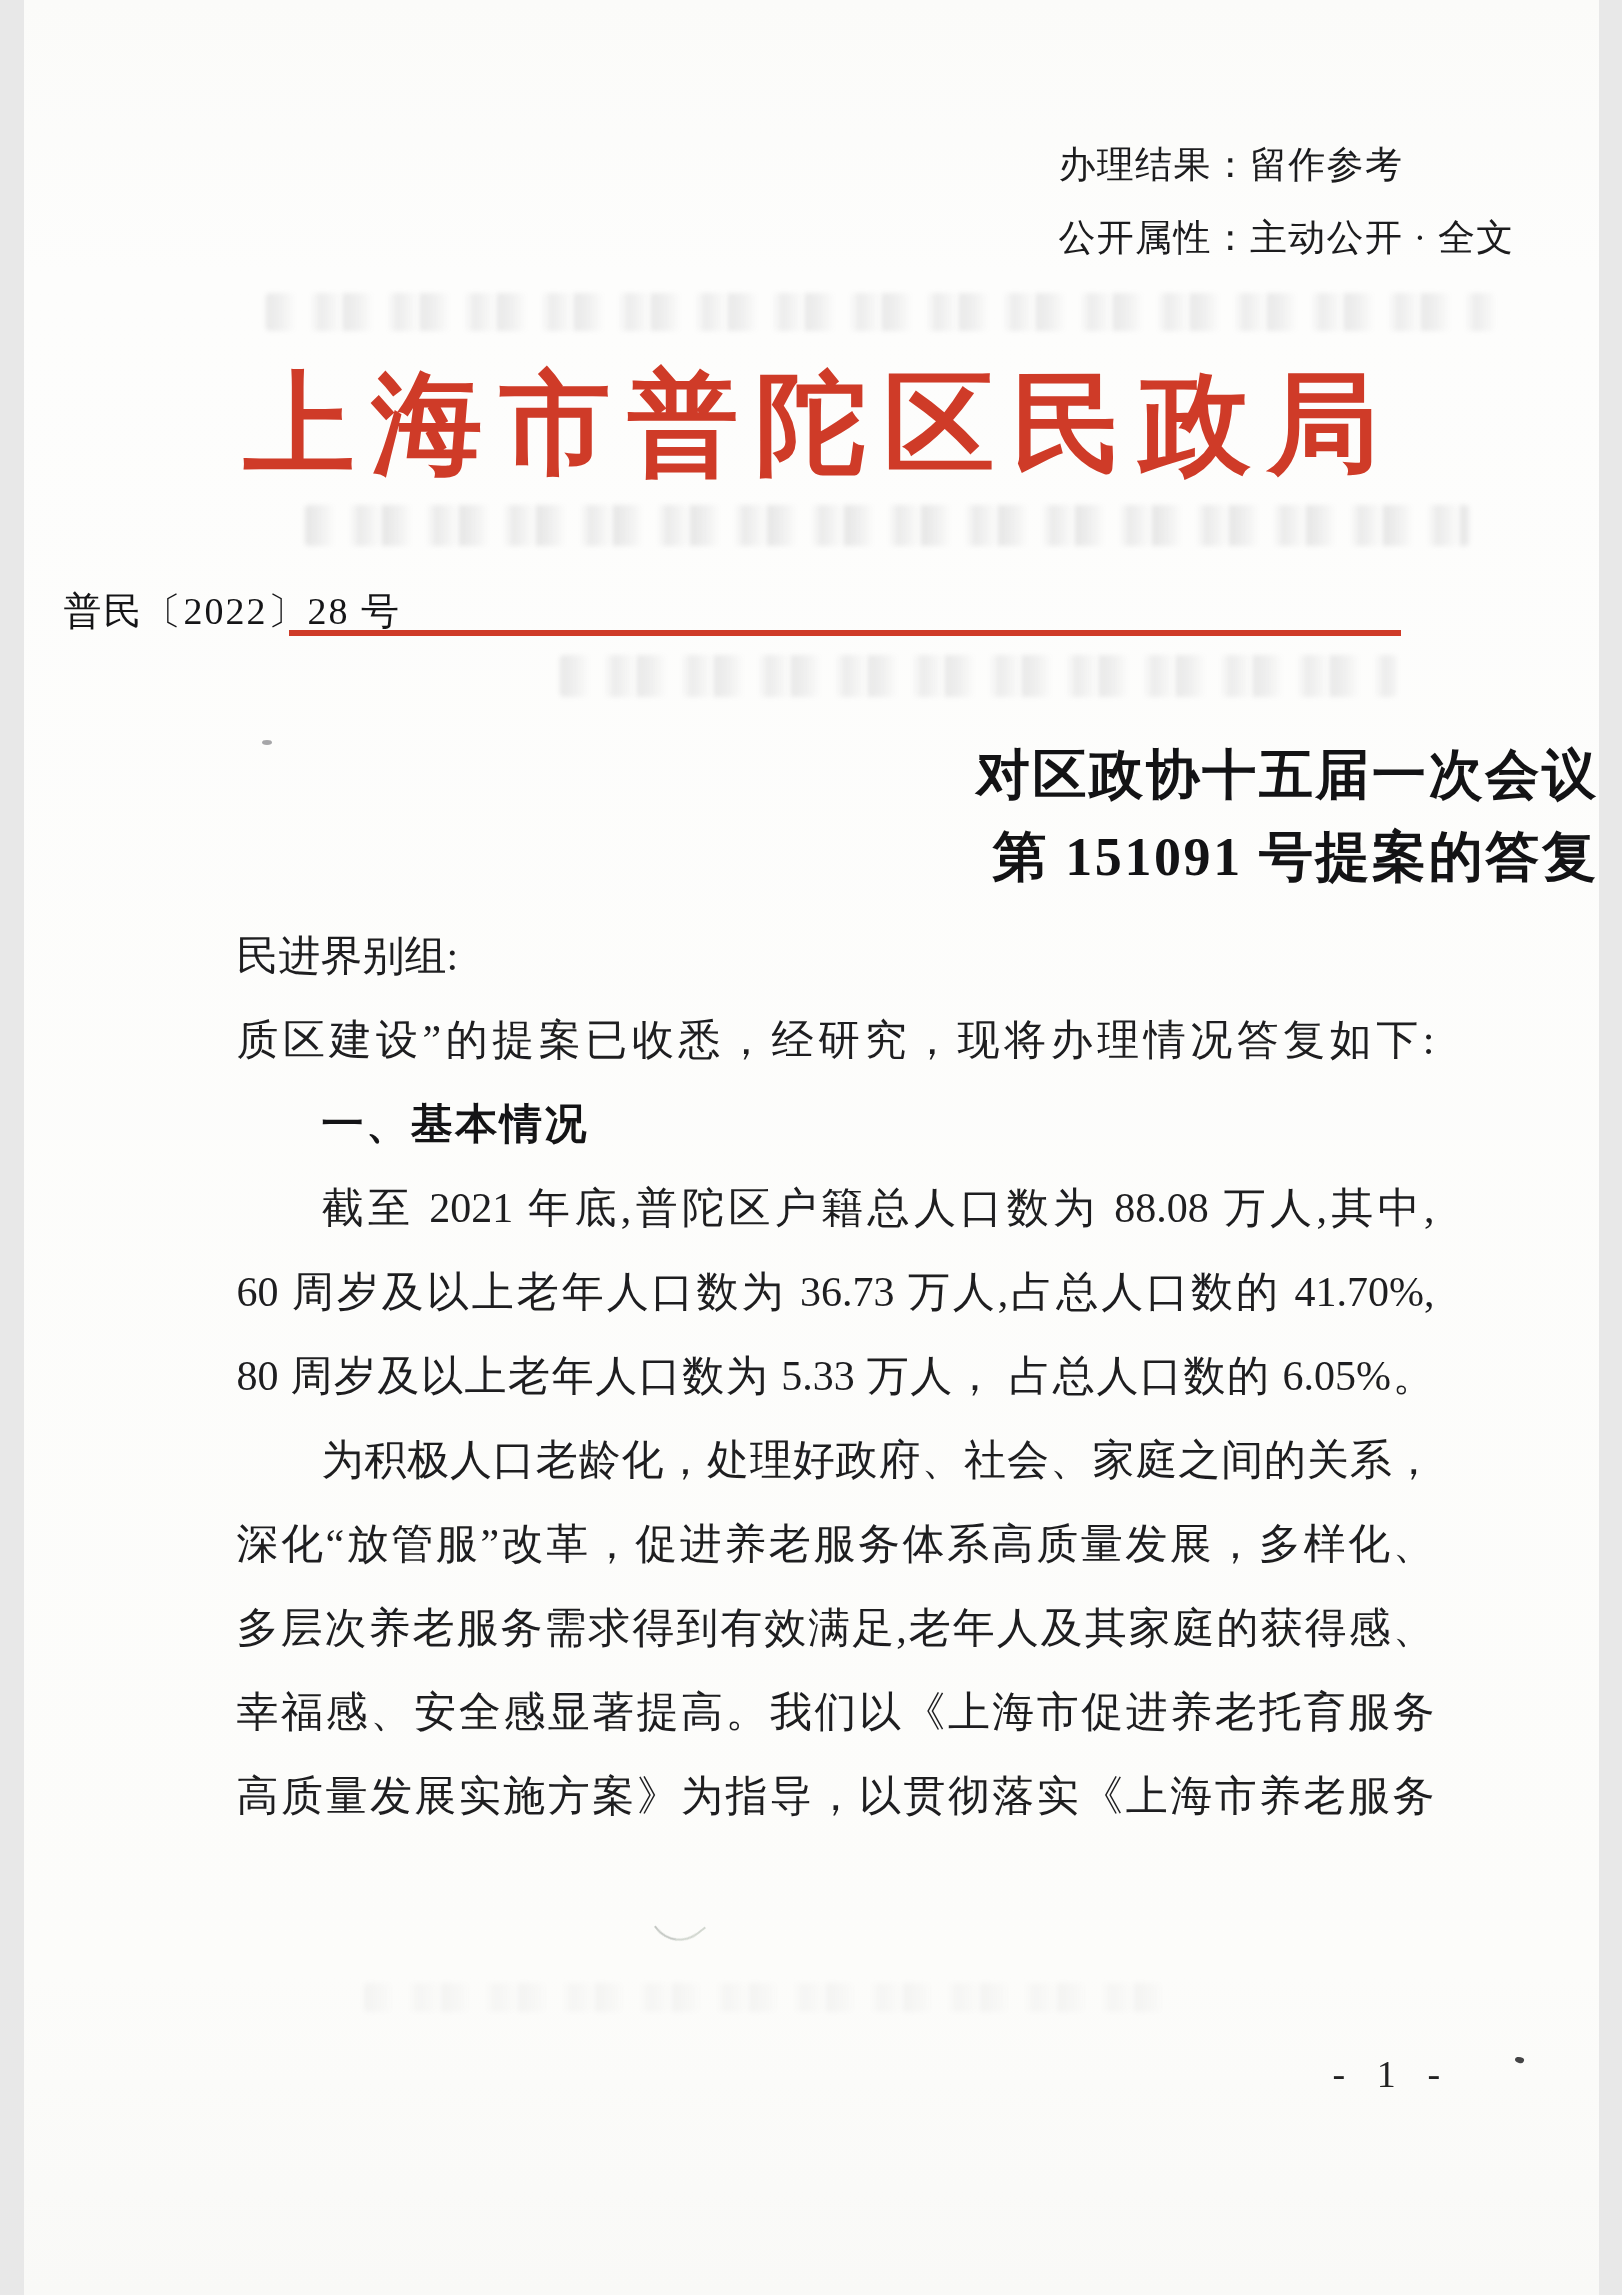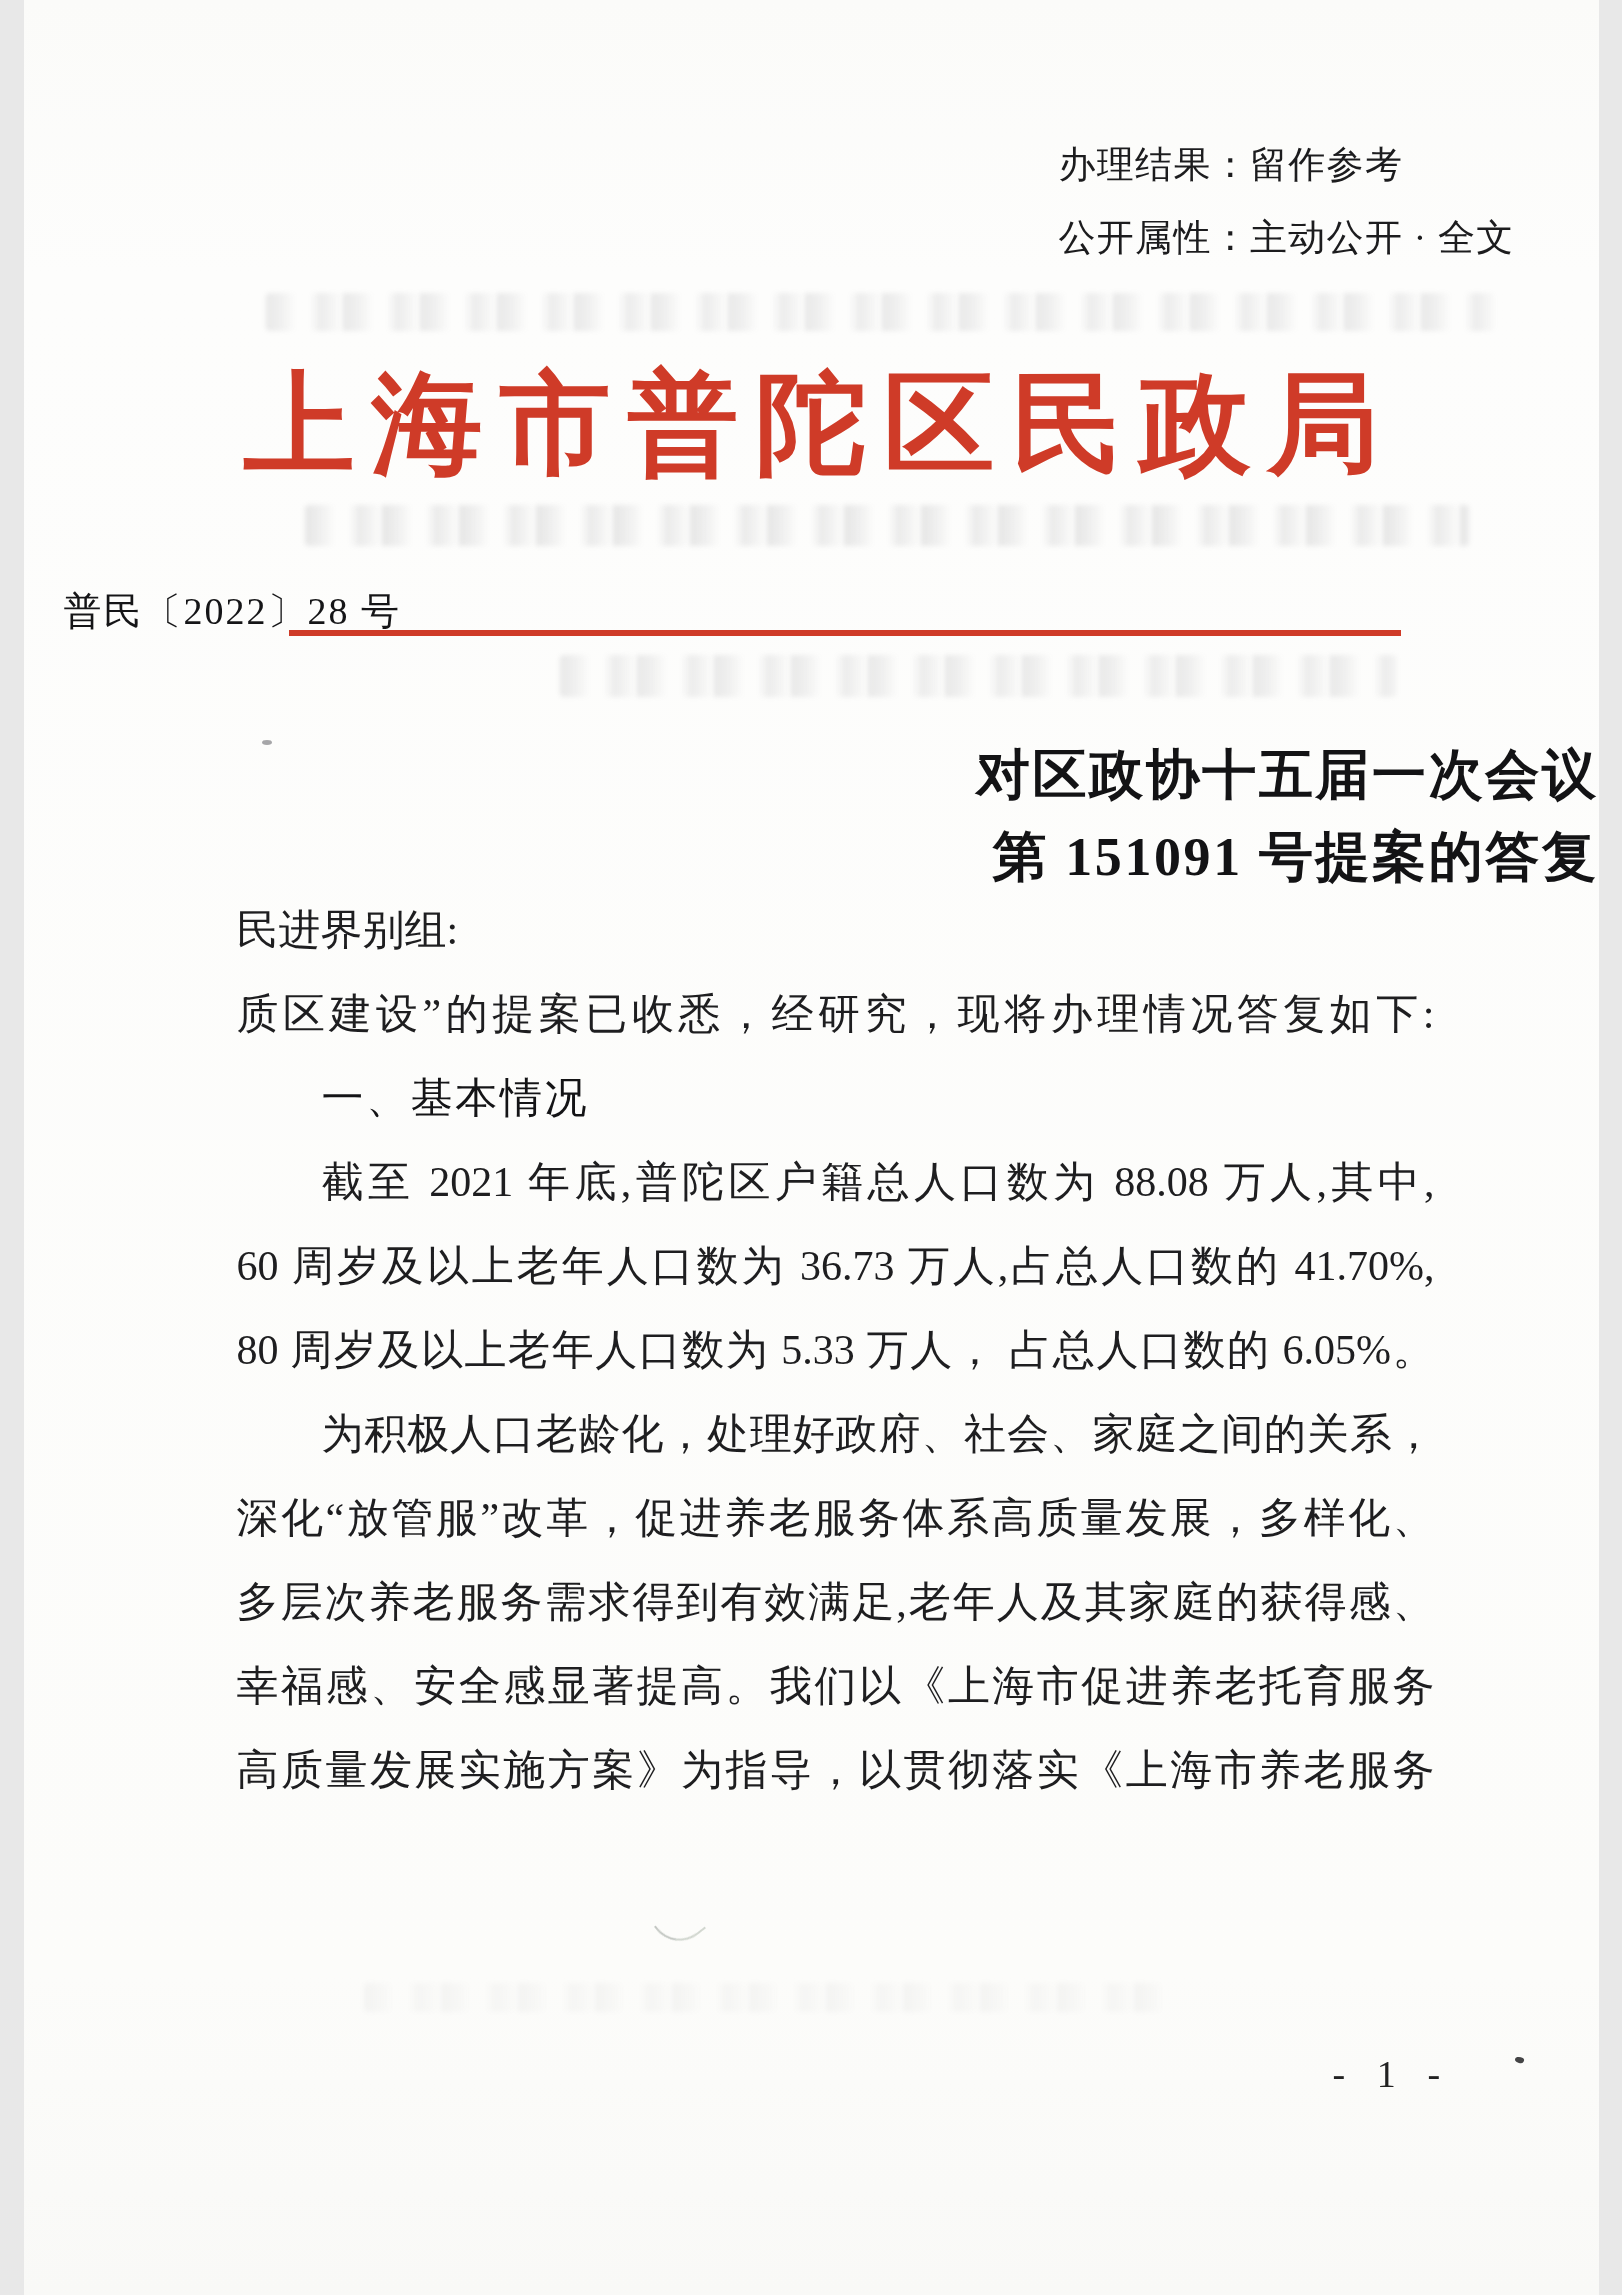--- a/index.html
+++ b/index.html
@@ -77,37 +77,37 @@
     line-height: 82px;
     letter-spacing: 2.6px;
     color: #131315;
     white-space: nowrap;
   }
 
   
   .body-text {
     position: absolute;
     left: 213px;
-    top: 888px;
+    top: 914px;
     width: 1198px;
     font-size: 42px;
     line-height: 84px;
     color: #1e1e20;
   }
   .line { height: 84px; white-space: nowrap; }
   .line.fill {
     white-space: normal;
     text-align: justify;
     text-align-last: justify;
     text-justify: inter-character;
   }
   .line.indent { text-indent: 85px; }
   .line.heading {
     font-family: "Liberation Sans", "DejaVu Sans", sans-serif;
-    font-weight: 400;
+    font-weight: 700;
     letter-spacing: 2.6px;
     color: #141416;
   }
 
   
   .page-number {
     position: absolute;
     left: 1309px;
     top: 2052px;
     font-size: 38px;

